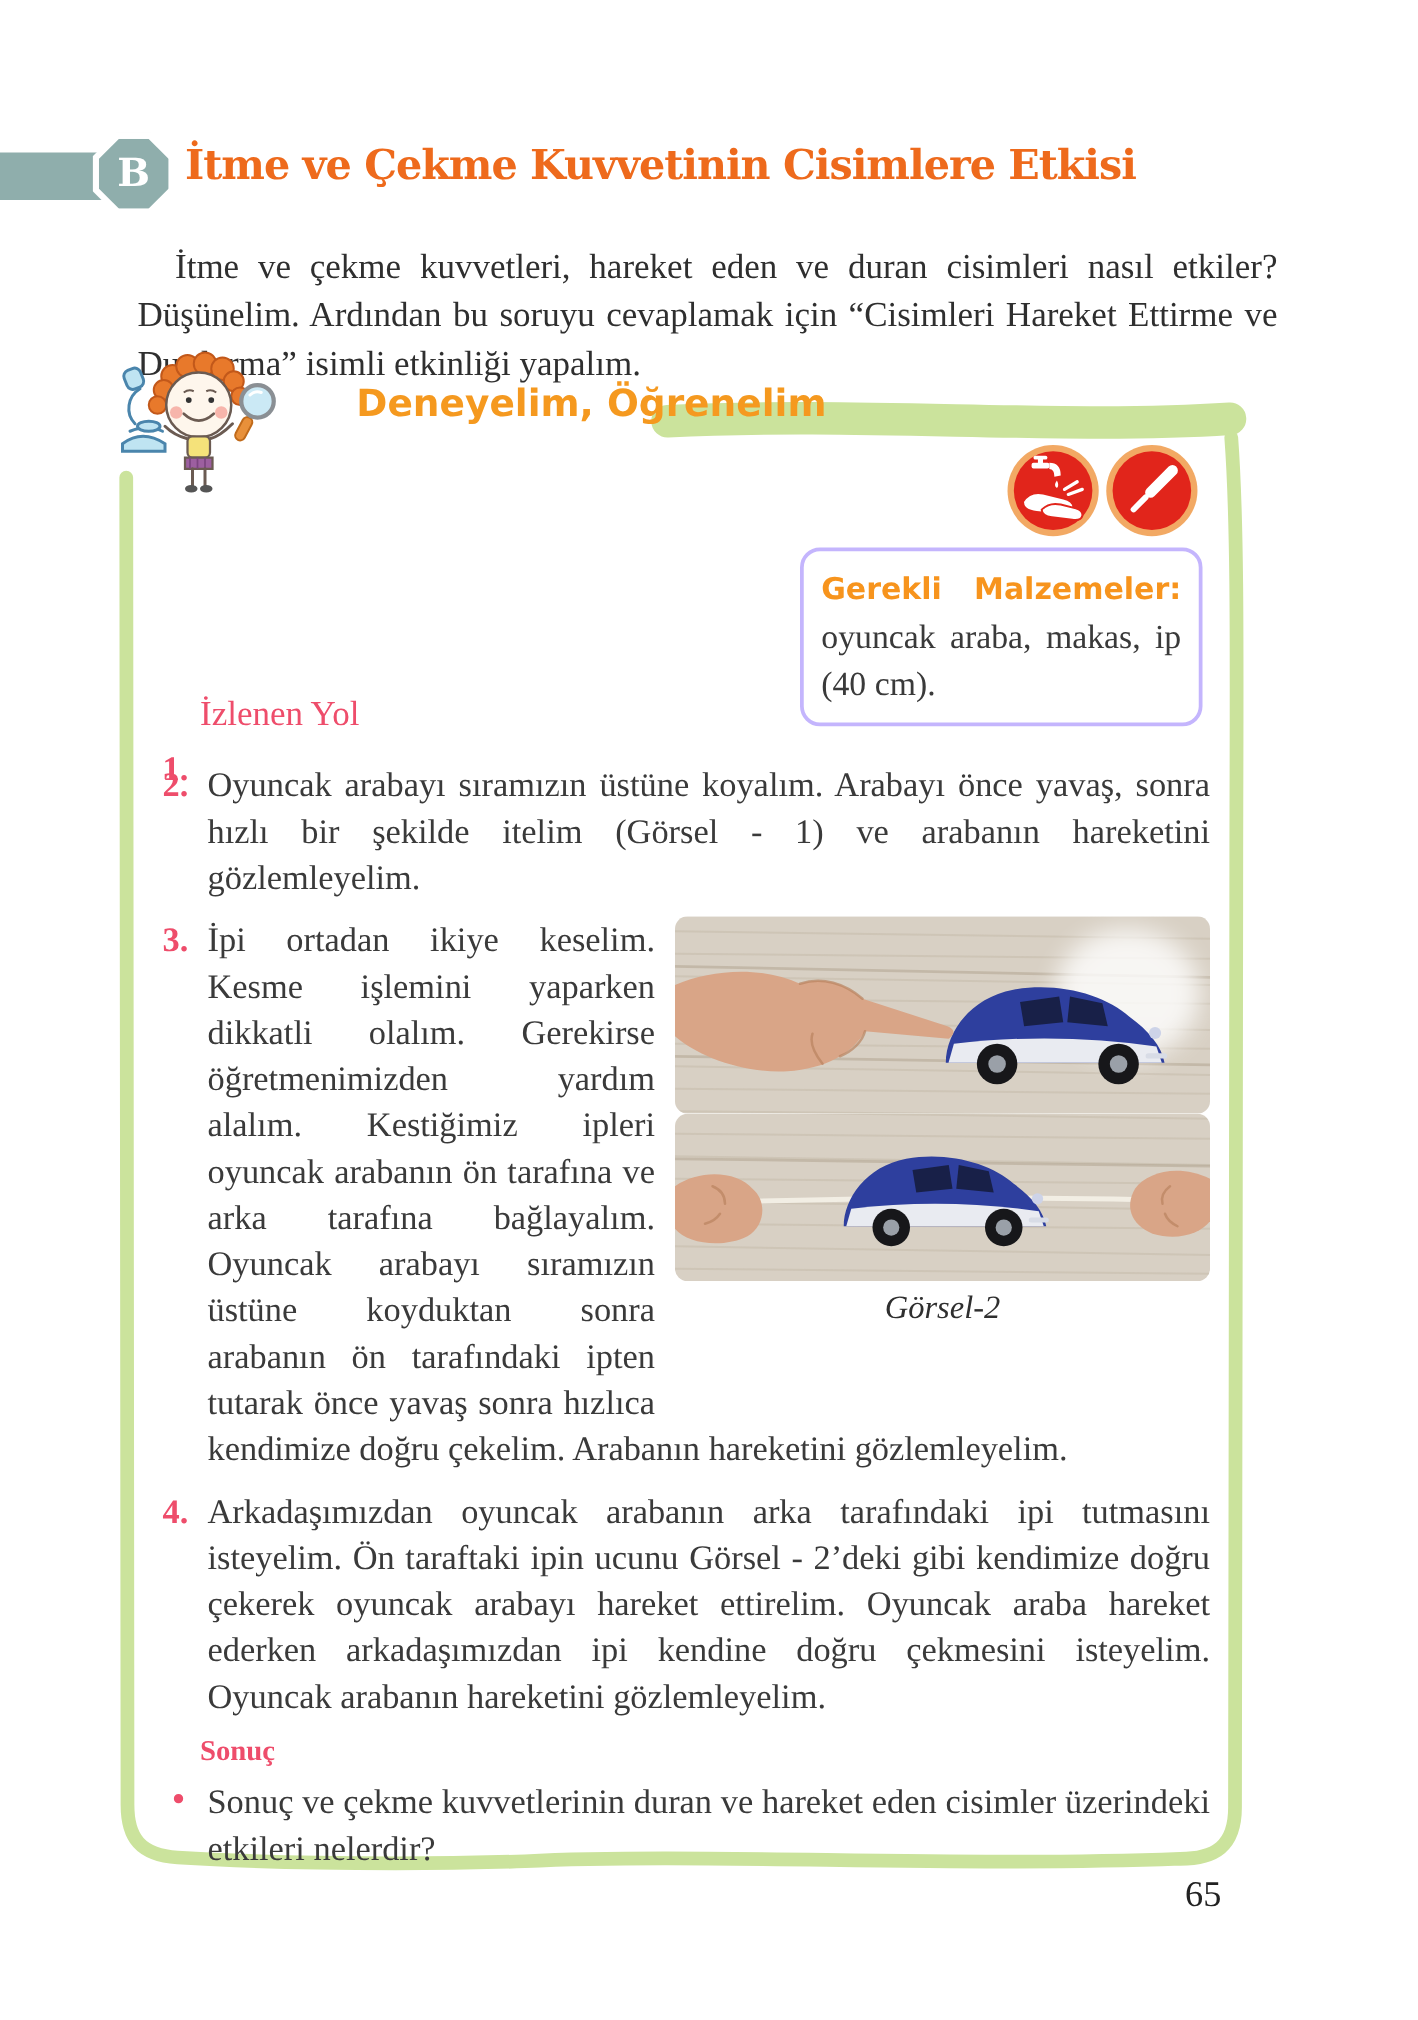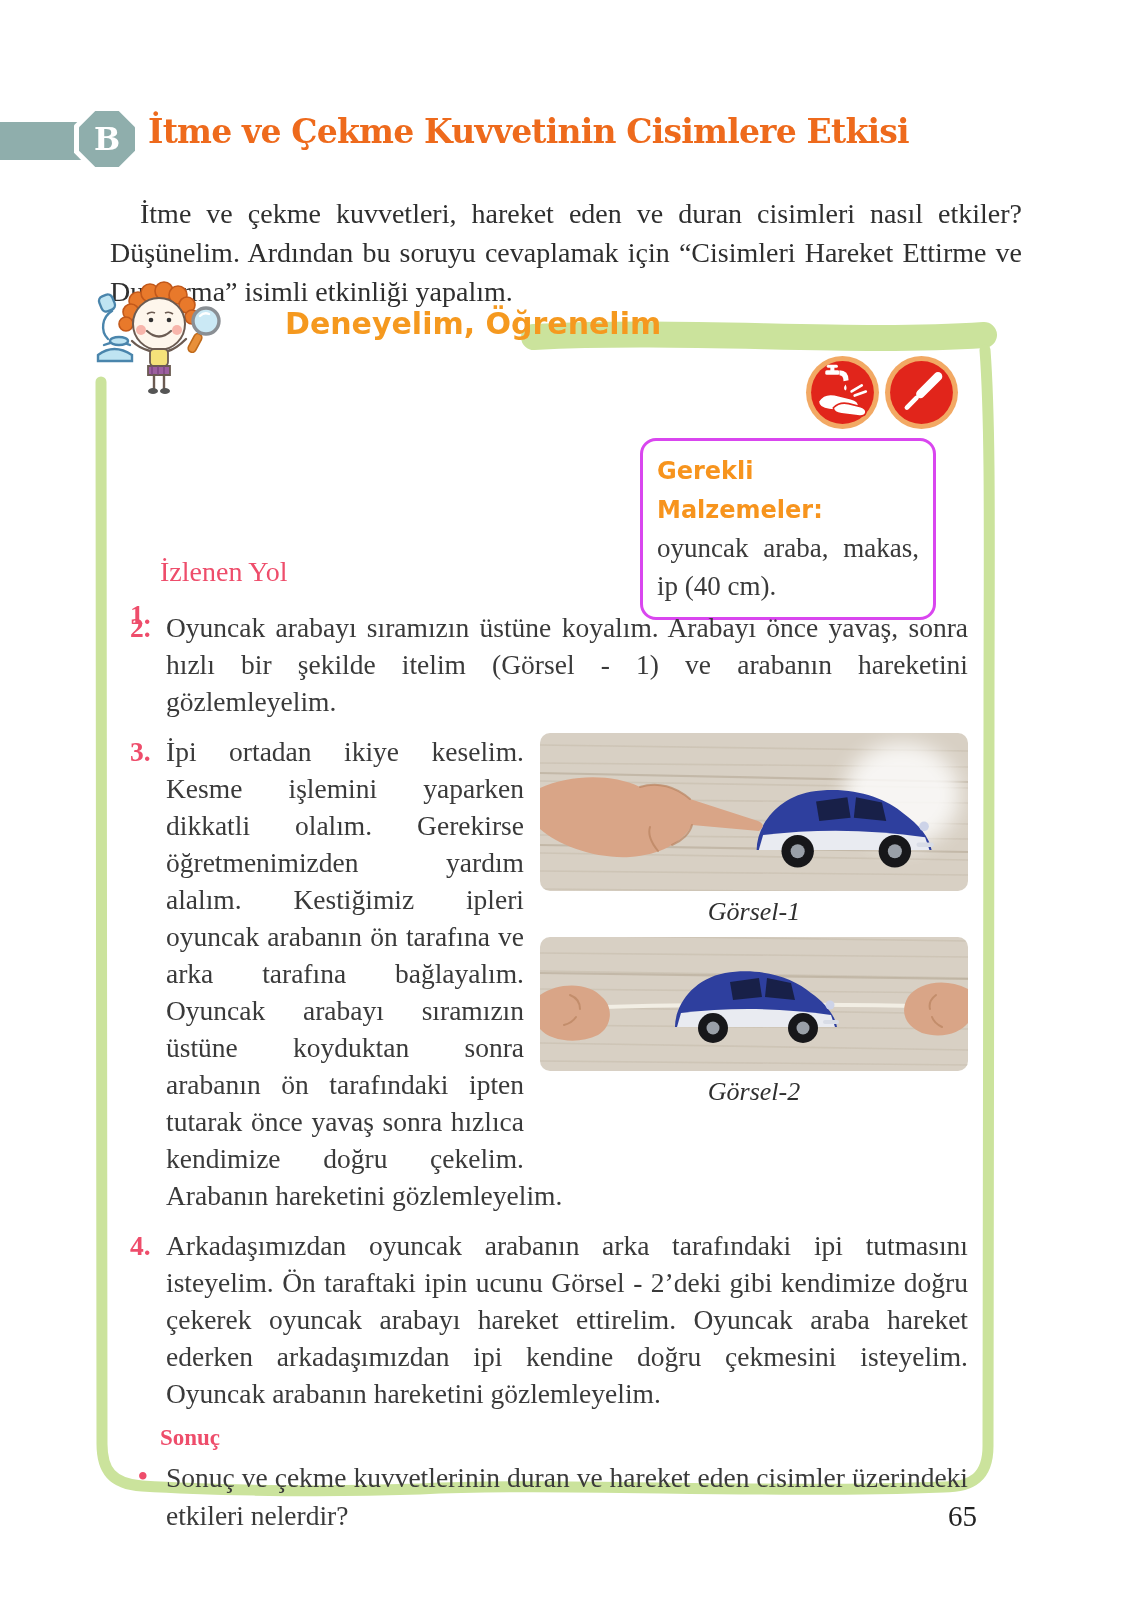--- a/index.html
+++ b/index.html
@@ -32,22 +32,22 @@
   .frame-svg{position:absolute;top:0;left:0;width:1134px;height:1616px;pointer-events:none;}
 
   
   .activity-title{position:absolute;top:372px;left:160px;font-weight:bold;font-size:29px;color:#EE4D6B;}
   .safety-icons{position:absolute;top:355px;left:805px;display:flex;gap:4px;}
   .safety-icons svg{width:75px;height:75px;}
 
   .amac{position:absolute;top:426px;left:160px;width:462px;font-size:27.5px;line-height:36px;text-align:justify;}
   .label-pink{color:#EE4D6B;font-weight:bold;}
 
-  .materials{position:absolute;top:438px;left:640px;width:296px;box-sizing:border-box;
-        border:3px solid #d946ef;border-radius:16px;background:#fff;padding:10px 14px 12px;
+  .materials{position:absolute;top:438px;left:640px;width:322px;box-sizing:border-box;
+        border:3px solid #c4b5fd;border-radius:16px;background:#fff;padding:10px 14px 12px;
         font-size:27px;line-height:38px;text-align:justify;}
   .materials .label-orange{font-family:"DejaVu Sans",sans-serif;font-weight:bold;font-size:24px;color:#F7941D;}
 
   .izlenen{position:absolute;top:556px;left:160px;font-weight:normal;font-size:28px;color:#EE4D6B;}
 
   .activity-flow{position:absolute;top:596px;left:130px;width:838px;}
   .step{position:relative;padding-left:36px;font-size:27.5px;line-height:37px;text-align:justify;margin-bottom:13px;}
   .step .num{position:absolute;left:0;top:0;color:#EE4D6B;font-weight:bold;}
   .figures{float:right;width:428px;margin-left:16px;margin-bottom:36px;}
   .photo{width:428px;border-radius:10px;overflow:hidden;line-height:0;}
@@ -207,21 +207,20 @@
               <path d="M0,40 L428,49" stroke="#AFA28D" stroke-width="2.2" opacity="0.5"></path>
               <path d="M0,112 L428,119" stroke="#AFA28D" stroke-width="2.2" opacity="0.5"></path>
               <ellipse cx="362" cy="62" rx="58" ry="52" fill="#ffffff" opacity="0.8" filter="url(#soft)"></ellipse>
               <use href="#beetle" transform="translate(208,48) scale(1.08)"></use>
               <g>
                 <path d="M0,55 C30,42 70,40 100,54 C118,48 136,54 150,66 L218,88 Q227,92 219,98 L152,92 C142,110 120,122 90,124 C55,126 18,112 0,96 Z" fill="#D9A587"></path>
                 <path d="M100,54 C118,48 136,54 150,66 M152,92 C150,100 142,108 132,112 M118,118 C110,108 108,100 110,94" fill="none" stroke="#B9835F" stroke-width="2" stroke-linecap="round" opacity="0.7"></path>
               </g>
             </svg>
           </div>
-          <div class="caption">Görsel-1</div>
         </div>
         <div class="figure">
           <div class="photo">
             <svg viewBox="0 0 428 134" width="428" height="134">
               <rect width="428" height="134" fill="#D8D0C4"></rect>
               <use href="#grain-lines" transform="translate(0,-14)"></use>
               <path d="M0,36 L428,42" stroke="#AFA28D" stroke-width="2.2" opacity="0.5"></path>
               <path d="M0,72 Q214,64 428,70" stroke="#F2EEE4" stroke-width="4" fill="none"></path>
               <use href="#beetle" transform="translate(127,26) scale(1.0)"></use>
               <g>

